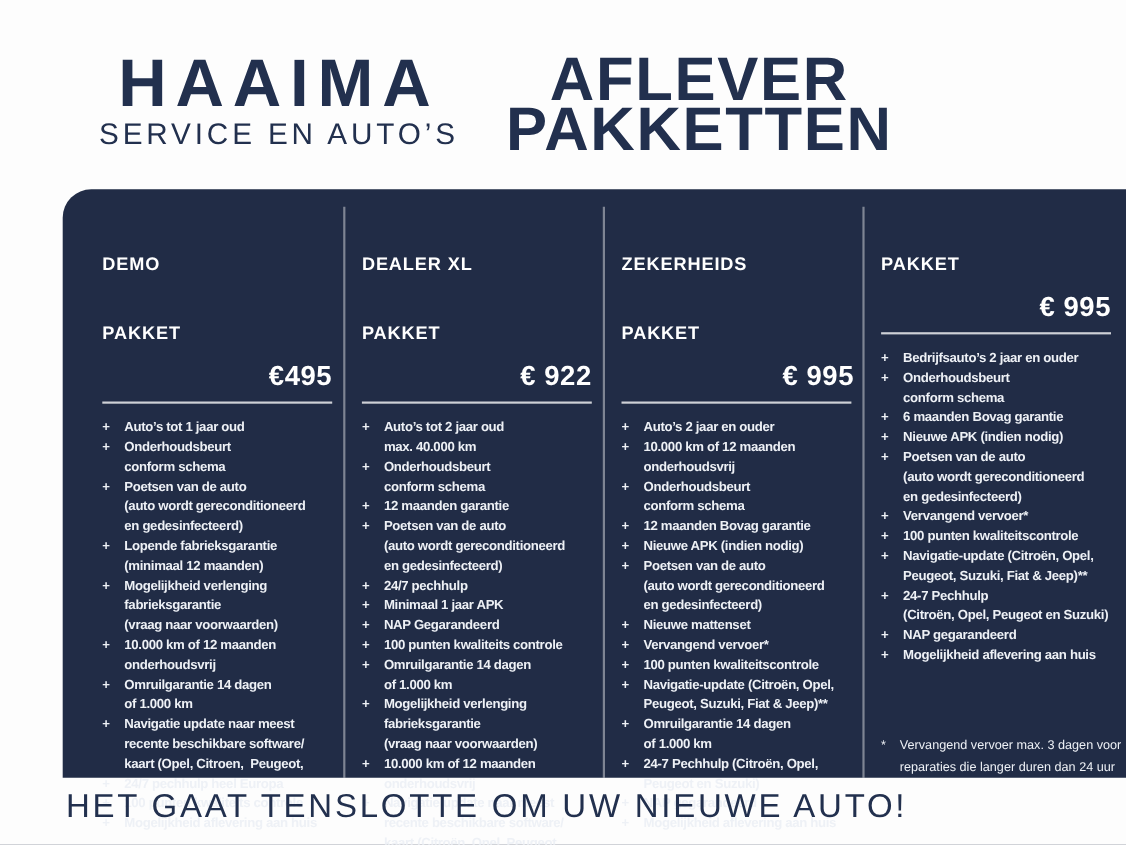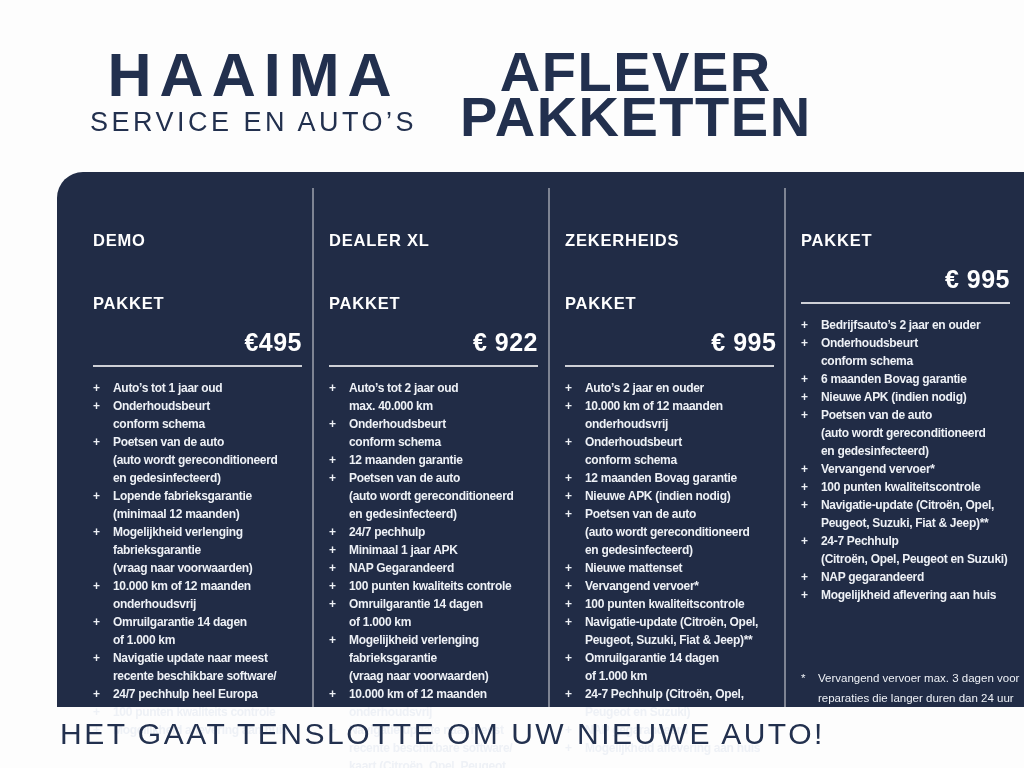--- a/index.html
+++ b/index.html
@@ -133,20 +133,21 @@
         </li>
         <li>
           <span class="marker">+</span>
           <div class="line">Omruilgarantie 14 dagen</div>
           <div class="line">of 1.000 km</div>
         </li>
         <li>
           <span class="marker">+</span>
           <div class="line">Navigatie update naar meest</div>
           <div class="line">recente beschikbare software/</div>
+          <div class="line">kaart (Opel, Citroen,  Peugeot,</div>
         </li>
         <li>
           <span class="marker">+</span>
           <div class="line">24/7 pechhulp heel Europa</div>
         </li>
         <li>
           <span class="marker">+</span>
           <div class="line">100 punten kwaliteits controle</div>
         </li>
         <li>

